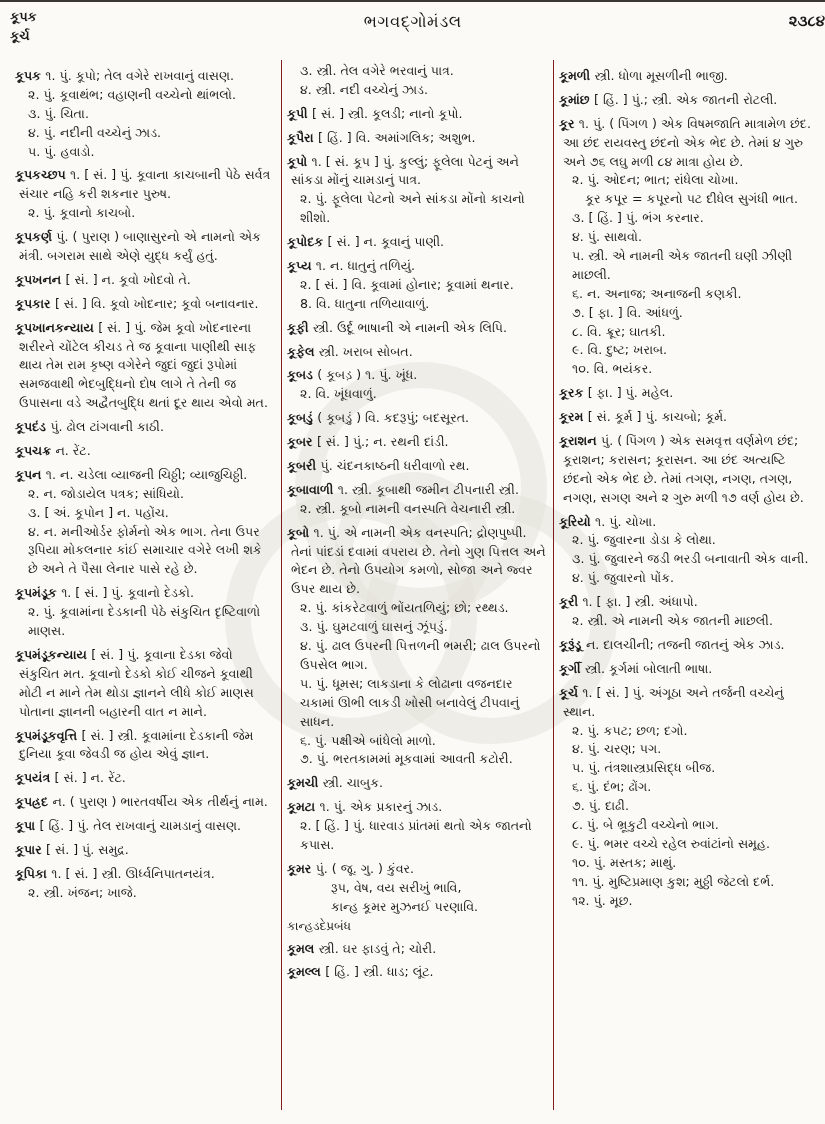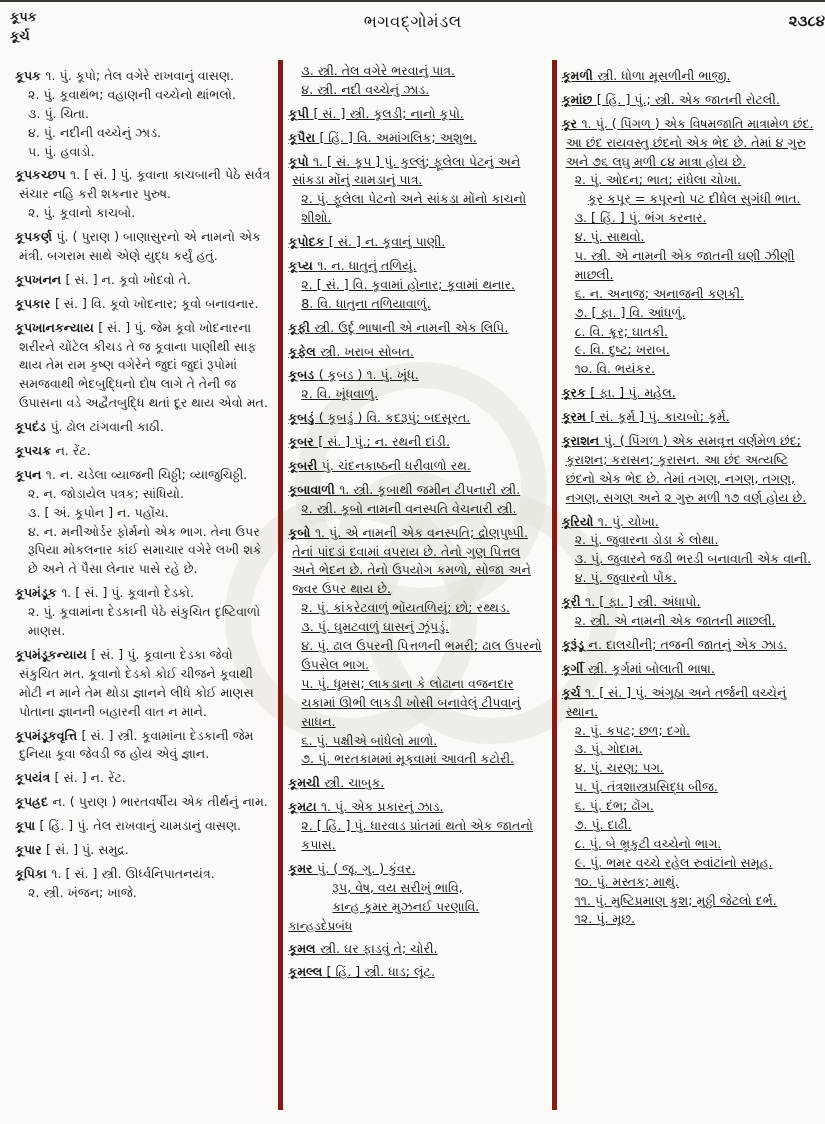--- a/index.html
+++ b/index.html
@@ -61,21 +61,21 @@
     overflow:hidden;
     margin-top:4px;
   }
   .col{
     box-sizing:border-box;
     flex:1 1 0;
     padding:2px 7px 0 5px;
     font-size:12.6px;
     line-height:1.5;
   }
-  .col + .col{border-left:5px solid #7f1d1d;text-decoration:underline;}
+  .col + .col{border-left:1px solid #7f1d1d;}
   .col p{margin:0;}
   .col p.entry{margin-top:5px;text-indent:-4px;padding-left:4px;}
   .col p.sense{padding-left:13px;}
   .col p.sub{padding-left:26px;}
   .col p.verse{padding-left:44px;}
   .col p.citation{text-align:left;padding-right:4px;font-size:12px;}
   .col b{font-weight:bold;}
 </style>
 </head>
 <body>
@@ -185,21 +185,20 @@
         <p class="entry"><b>કૂરિયો </b>૧. પું. ચોખા.</p>
         <p class="sense">૨. પું. જુવારના ડોડા કે લોથા.</p>
         <p class="sense">૩. પું. જુવારને જડી ભરડી બનાવાતી એક વાની.</p>
         <p class="sense">૪. પું. જુવારનો પોંક.</p>
         <p class="entry"><b>કૂરી </b>૧. [ ફા. ] સ્ત્રી. અંધાપો.</p>
         <p class="sense">૨. સ્ત્રી. એ નામની એક જાતની માછલી.</p>
         <p class="entry"><b>કૂરૂંડૂ </b>ન. દાલચીની; તજની જાતનું એક ઝાડ.</p>
         <p class="entry"><b>કૂર્ગી </b>સ્ત્રી. કૂર્ગમાં બોલાતી ભાષા.</p>
         <p class="entry"><b>કૂર્ચ </b>૧. [ સં. ] પું. અંગૂઠા અને તર્જની વચ્ચેનું સ્થાન.</p>
         <p class="sense">૨. પું. કપટ; છળ; દગો.</p>
-        <p class="sense">૩. પું. ગોદામ.</p>
         <p class="sense">૪. પું. ચરણ; પગ.</p>
         <p class="sense">૫. પું. તંત્રશાસ્ત્રપ્રસિદ્ધ બીજ.</p>
         <p class="sense">૬. પું. દંભ; ઢોંગ.</p>
         <p class="sense">૭. પું. દાઢી.</p>
         <p class="sense">૮. પું. બે ભ્રૂકુટી વચ્ચેનો ભાગ.</p>
         <p class="sense">૯. પું. ભમર વચ્ચે રહેલ રુવાંટાંનો સમૂહ.</p>
         <p class="sense">૧૦. પું. મસ્તક; માથું.</p>
         <p class="sense">૧૧. પું. મુષ્ટિપ્રમાણ કુશ; મુઠ્ઠી જેટલો દર્ભ.</p>
         <p class="sense">૧૨. પું. મૂછ.</p>
       </div>

